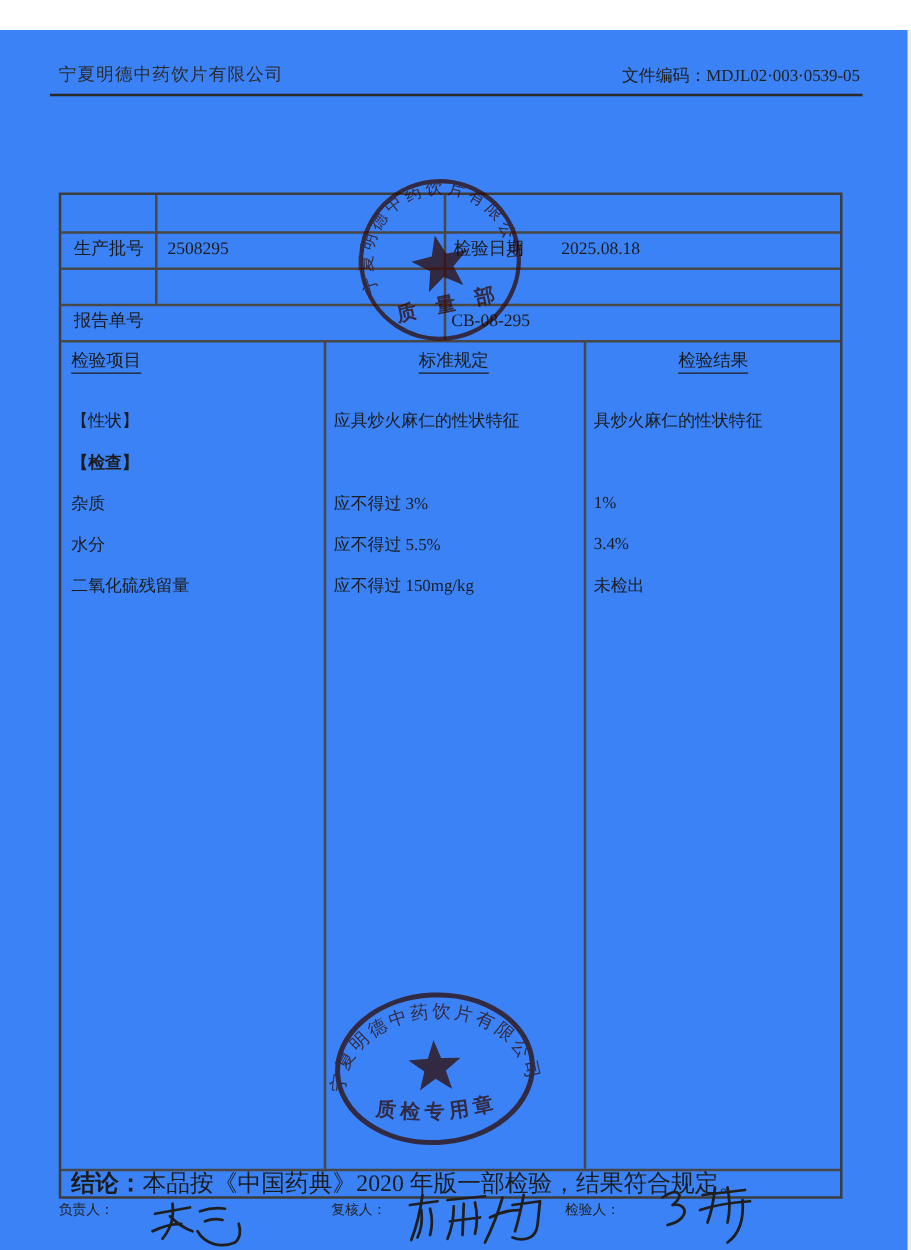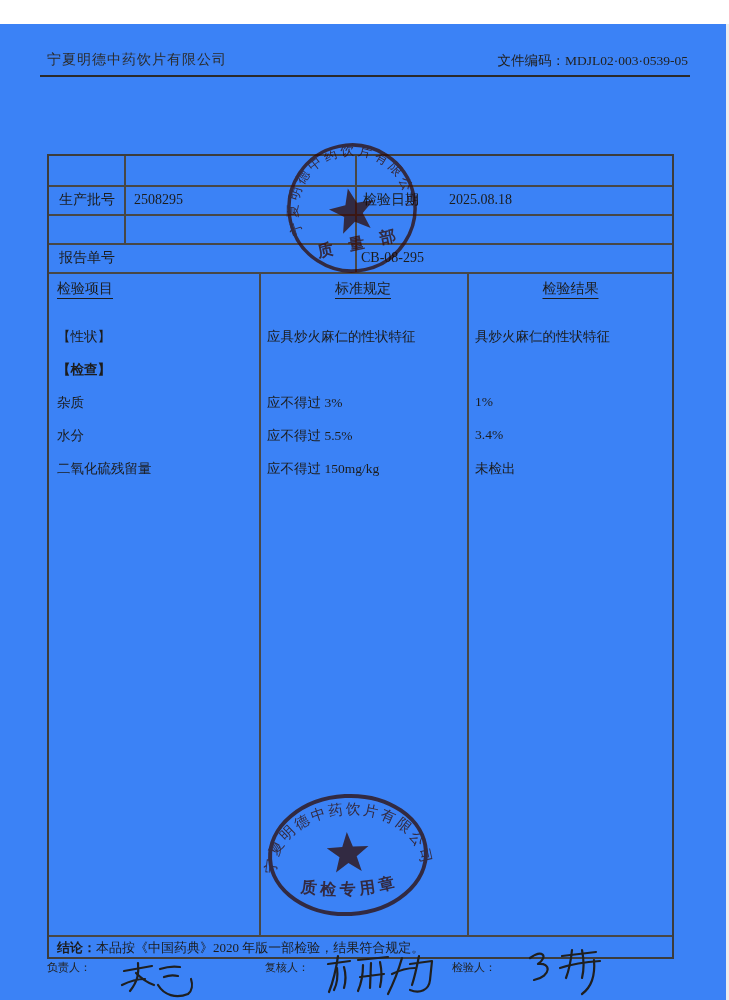--- a/index.html
+++ b/index.html
@@ -23,21 +23,21 @@
   .cell-label{left:10px;}
   .cell-value{left:85px;}
   .cell-label2{left:314px;}
   .cell-value2{left:400px;}
   .spec-head{top:124px;height:22px;font-size:14px;}
   .spec-head .u{text-decoration:underline;text-underline-offset:5px;}
   .spec-line{font-size:13.5px;white-space:nowrap;}
   .col-item{left:8px;}
   .col-standard{left:218px;}
   .col-result{left:426px;}
-  .concl{left:8px;top:779px;height:26px;line-height:26px;font-size:13px;white-space:nowrap;}
+  .concl{left:8px;top:779px;height:26px;line-height:26px;font-size:19px;white-space:nowrap;}
   .concl b{font-weight:bold;}
   
   .sig-label{top:936px;font-size:11px;color:#222;white-space:nowrap;}
   .signature{stroke:#1f1f1f;stroke-width:2.2;fill:none;stroke-linecap:round;stroke-linejoin:round;}
   
   .stamp{mix-blend-mode:multiply;opacity:.88;}
   .stamp text{font-family:"Liberation Serif","DejaVu Serif",serif;}
   
   .edge-r{right:0;top:0;width:3px;height:100%;background:#ececec;}
   .edge-b{left:0;bottom:0;width:100%;height:3px;background:#f1f1f1;}

